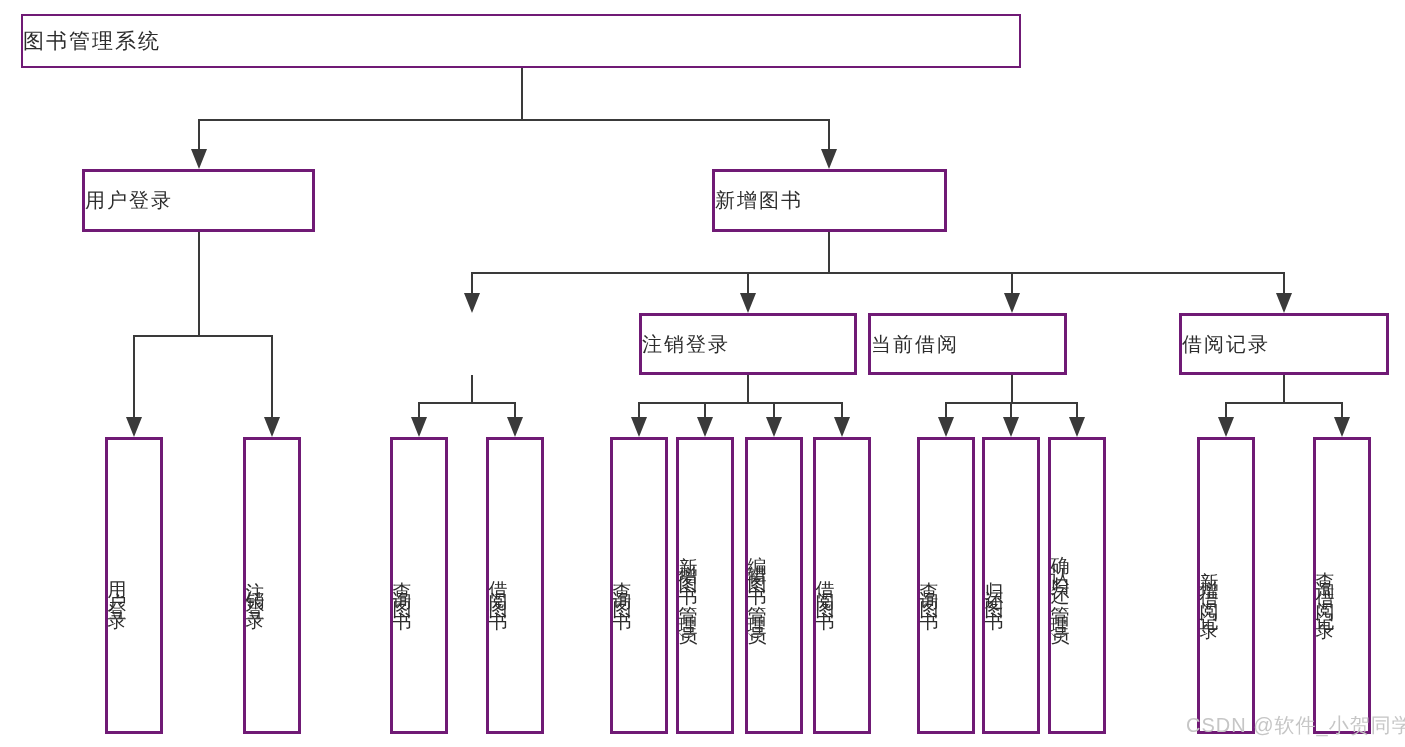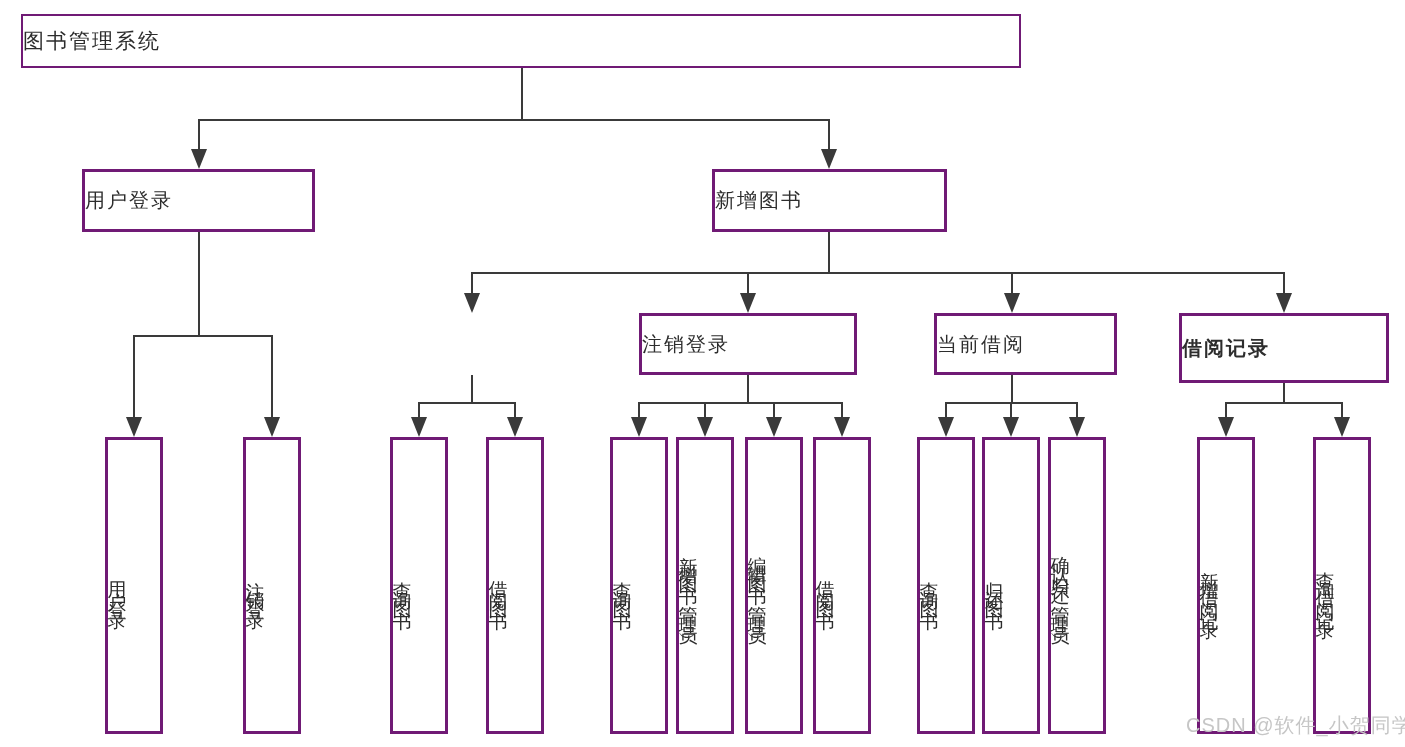--- a/index.html
+++ b/index.html
@@ -111,24 +111,24 @@
   <div class="box h" style="left:82px; top:169px; width:233px; height:63px;">
     <span class="lbl">用户登录</span>
   </div>
   <div class="box h" style="left:712px; top:169px; width:235px; height:63px;">
     <span class="lbl">新增图书</span>
   </div>
 
   <div class="box h" style="left:639px; top:313px; width:218px; height:62px;">
     <span class="lbl">注销登录</span>
   </div>
-  <div class="box h" style="left:934px; top:313px; width:183px; height:62px;">
+  <div class="box h" style="left:868px; top:313px; width:199px; height:62px;">
     <span class="lbl">当前借阅</span>
   </div>
-  <div class="box h" style="left:1179px; top:313px; width:210px; height:70px;font-weight:bold;">
+  <div class="box h" style="left:1179px; top:313px; width:210px; height:62px;">
     <span class="lbl">借阅记录</span>
   </div>
 
   <div class="box v" style="left:105px; top:437px; width:58px; height:297px;">
     <span class="lbl">用户登录</span>
   </div>
   <div class="box v" style="left:243px; top:437px; width:58px; height:297px;">
     <span class="lbl">注销登录</span>
   </div>
 

